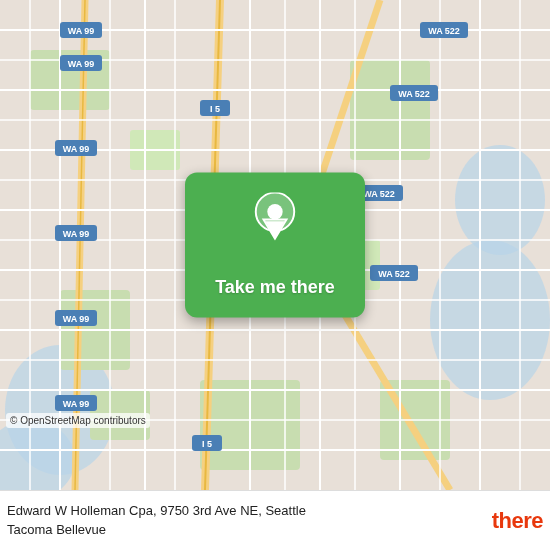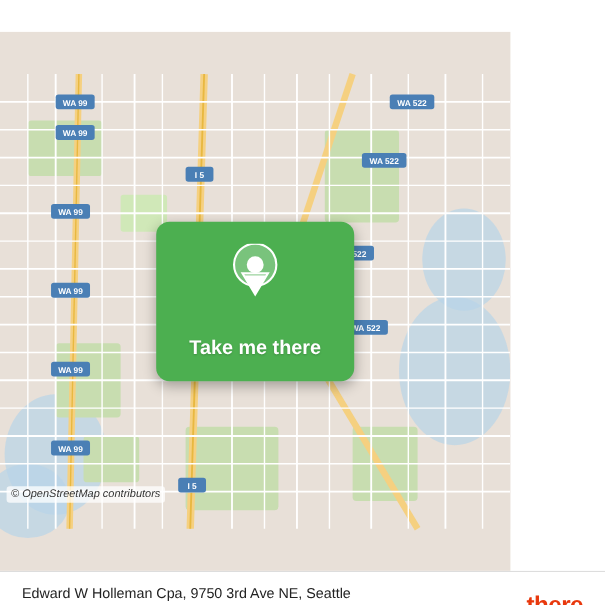--- a/index.html
+++ b/index.html
@@ -5,26 +5,25 @@
     * { margin: 0; padding: 0; box-sizing: border-box; }
     body {
       width: 550px;
       height: 550px;
       overflow: hidden;
       font-family: Arial, sans-serif;
       position: relative;
     }
 
     #map-container {
-      width: 464px;
+      width: 550px;
       height: 490px;
       position: relative;
       overflow: hidden;
       background-color: #e8e0d8;
-      margin-top: 29px;
     }
 
     
     #map-svg {
       width: 100%;
       height: 100%;
       position: absolute;
       top: 0; left: 0;
     }
 
@@ -72,35 +71,34 @@
       padding: 0;
     }
 
     
     #info-bar {
       width: 550px;
       height: 60px;
       background: #fff;
       display: flex;
       align-items: center;
-      padding: 0 20px;
+      padding: 0 7px;
       border-top: 1px solid #ddd;
       position: relative;
     }
 
     #openstreetmap-credit {
       position: absolute;
       bottom: 62px;
       left: 6px;
       font-size: 10px;
       color: #333;
       background: rgba(255,255,255,0.75);
       padding: 2px 4px;
       border-radius: 3px;
-      font-style: italic;
     }
 
     #address-text {
       font-size: 13px;
       color: #222;
       flex: 1;
       line-height: 1.4;
     }
 
     #moovit-logo {

